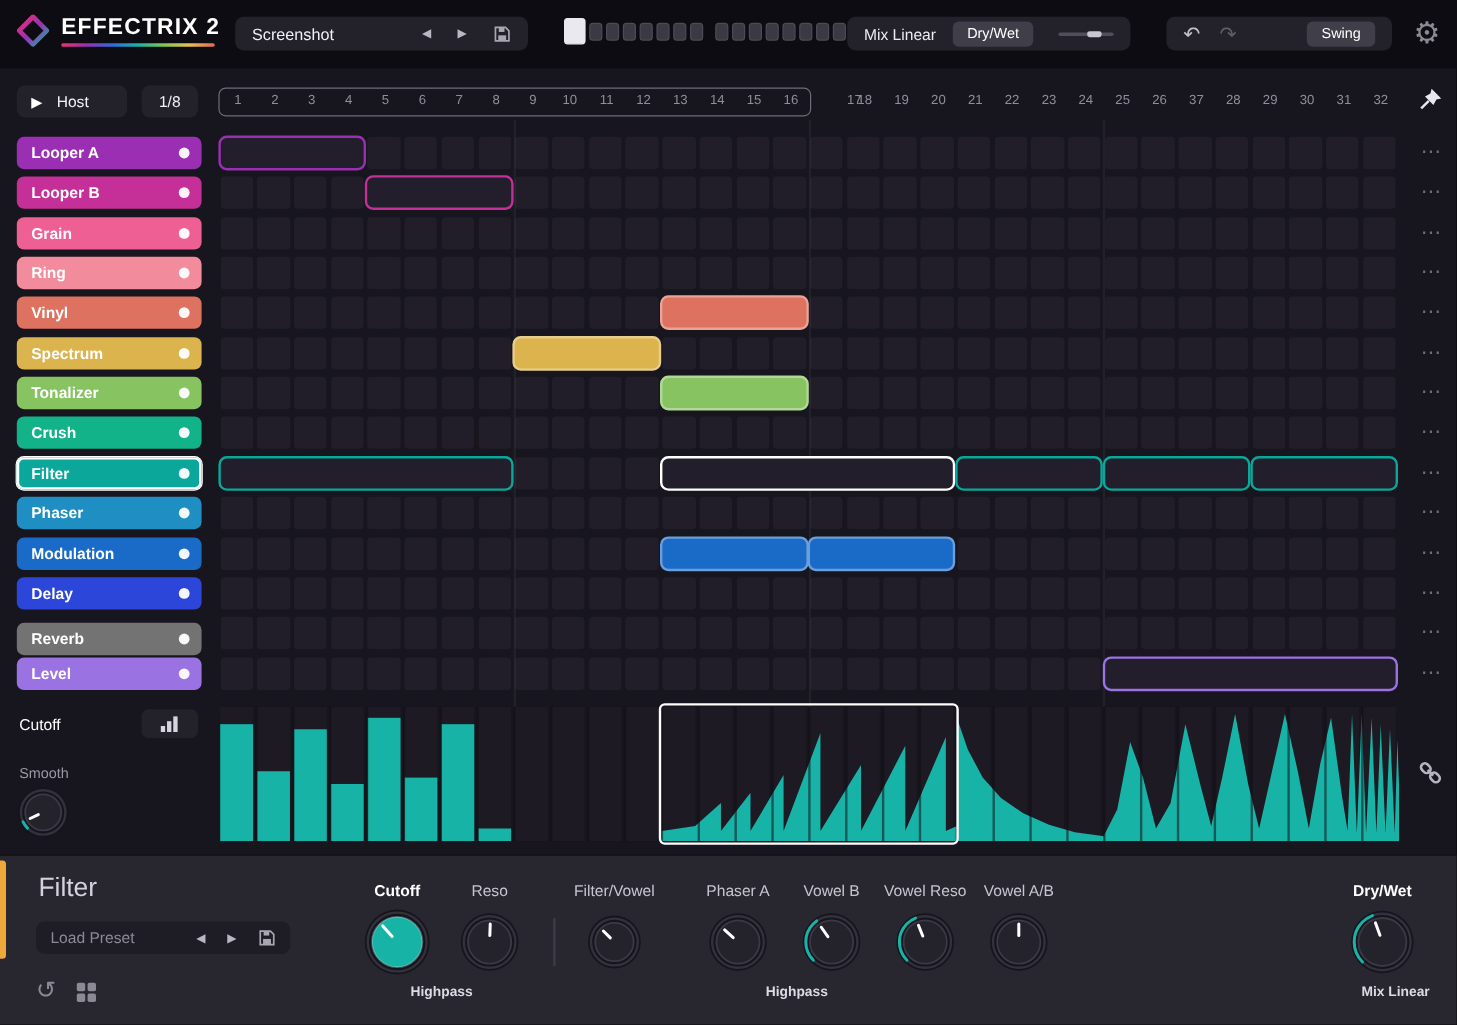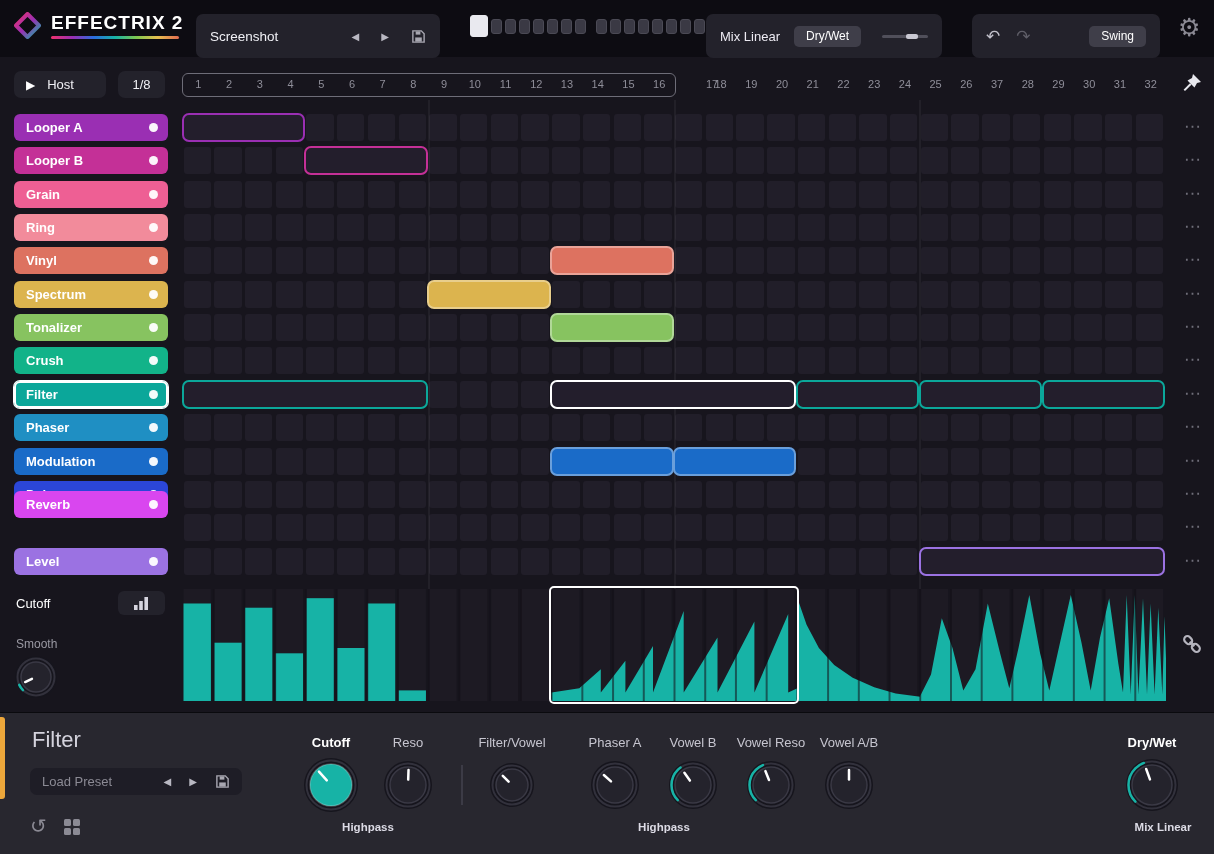--- a/index.html
+++ b/index.html
@@ -6,21 +6,21 @@
   .app{position:relative;width:1214px;height:854px;background:#17151d;overflow:hidden;
        font-family:"Liberation Sans",sans-serif;color:#e8e8ee;}
   .app *{box-sizing:border-box;}
 
   
   .topbar{position:absolute;left:0;top:0;width:1214px;height:57px;background:#0d0c12;}
   .logo{position:absolute;left:14px;top:12px;display:flex;align-items:flex-end;gap:10px;}
   .logo-text{font-size:19px;font-weight:800;letter-spacing:1px;color:#fff;}
   .rainbow{height:3px;width:128px;margin-top:2px;border-radius:2px;
     background:linear-gradient(90deg,#f0326e,#9a2fb3,#2b6de0,#17b3a6,#7ec850,#e8c050,#e06a50);}
-  .pill{position:absolute;display:flex;align-items:center;background:#23222b;border-radius:7px;height:44px;top:14px;}
+  .pill{position:absolute;display:flex;align-items:center;background:#23222b;border-radius:7px;height:28px;top:14px;}
   .preset-pill{left:196px;width:244px;padding:0 14px;gap:22px;}
   .preset-name{flex:1;font-size:13.5px;color:#f0f0f5;}
   .nav-arrow{font-size:10px;color:#b9b8c2;cursor:pointer;}
   .pattern-slots{position:absolute;left:470px;top:15px;display:flex;align-items:center;gap:10px;}
   .slot-group{display:flex;align-items:center;gap:3px;}
   .slot{width:11px;height:15px;border-radius:3px;background:#3a3944;border:1px solid #4b4a55;cursor:pointer;}
   .slot.active{width:18px;height:22px;background:#e9e9ef;border-color:#e9e9ef;}
   .mix-pill{left:706px;width:236px;padding:0 14px;gap:14px;}
   .mix-label{font-size:13px;color:#eceaf2;}
   .mini-btn{background:#3f3e49;border-radius:5px;height:21px;display:flex;align-items:center;
@@ -203,21 +203,21 @@
         <span class="dot"></span>
       </div>
       <div class="track" style="top: 300.15px; background: rgb(31, 143, 195);">
         <span>Phaser</span>
         <span class="dot"></span>
       </div>
       <div class="track" style="top: 366.85px; background: rgb(43, 70, 216);">
         <span>Delay</span>
         <span class="dot"></span>
       </div>
-      <div class="track" style="top: 377px; background: #d946ef;">
+      <div class="track" style="top: 405px; background: #737373;">
         <span>Reverb</span>
         <span class="dot"></span>
       </div>
       <div class="track" style="top: 433.55px; background: rgb(155, 114, 226);">
         <span>Level</span>
         <span class="dot"></span>
       </div>
     </div>
 
   <div id="numbers">

